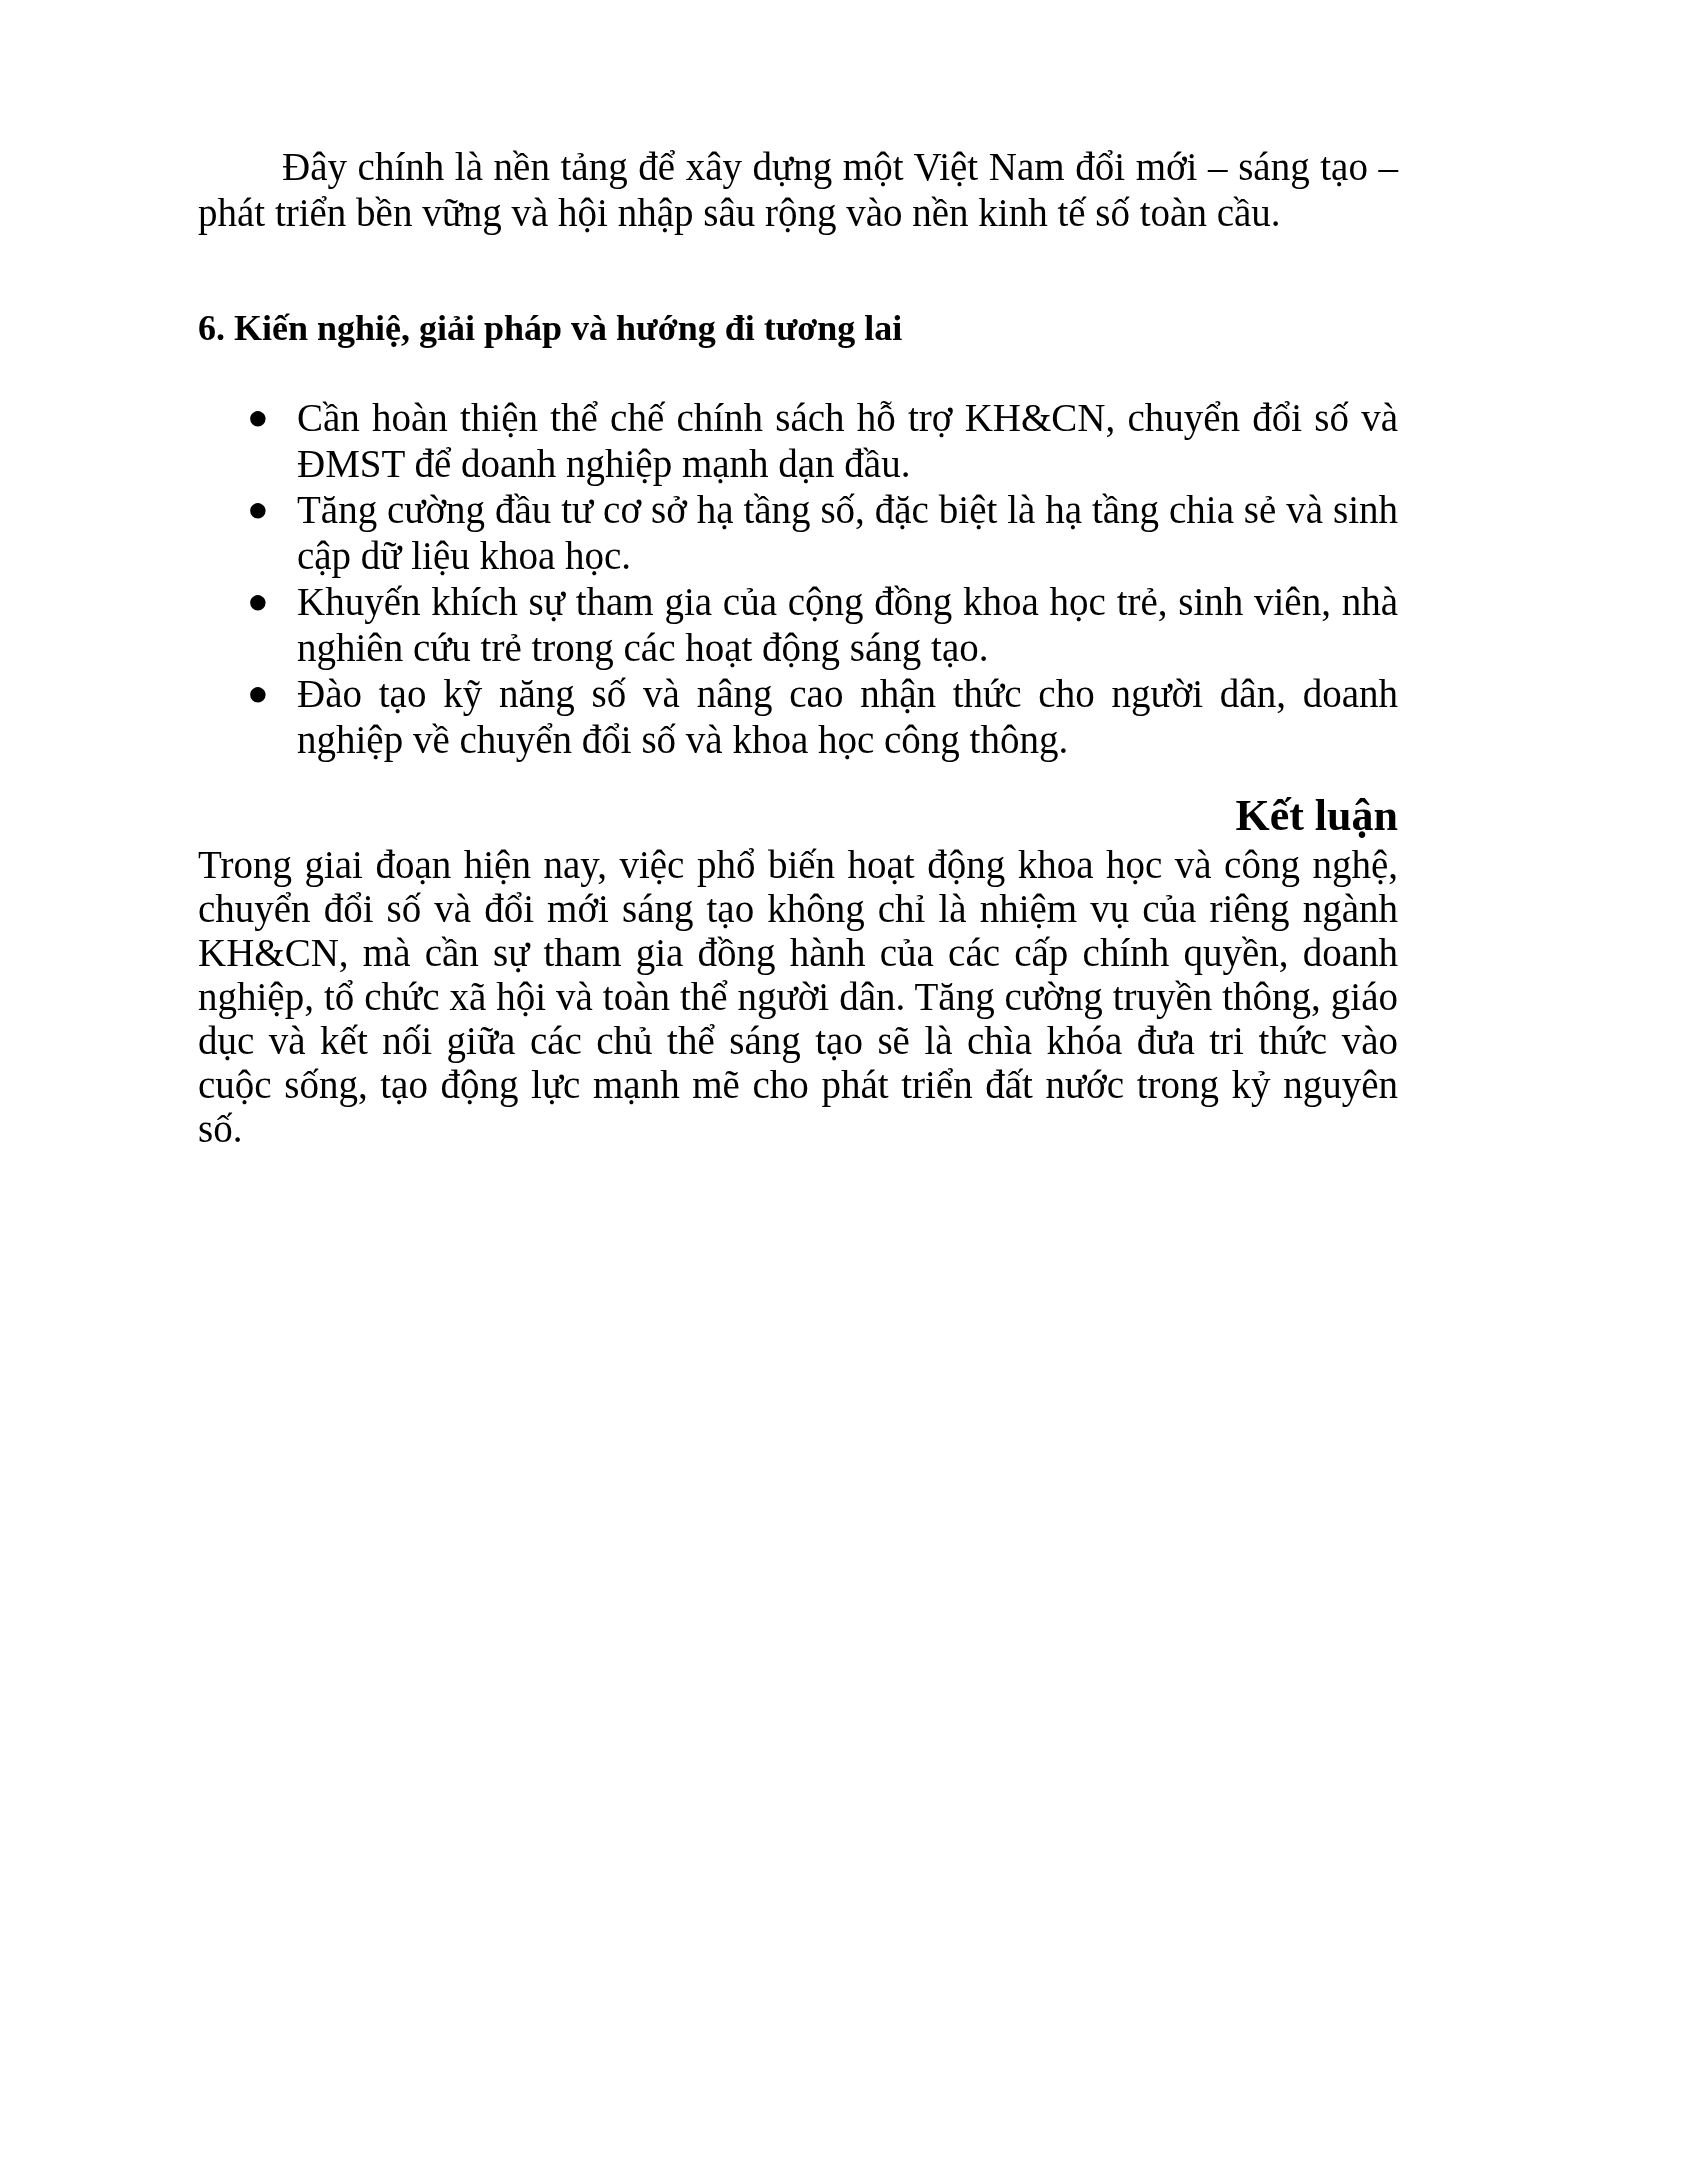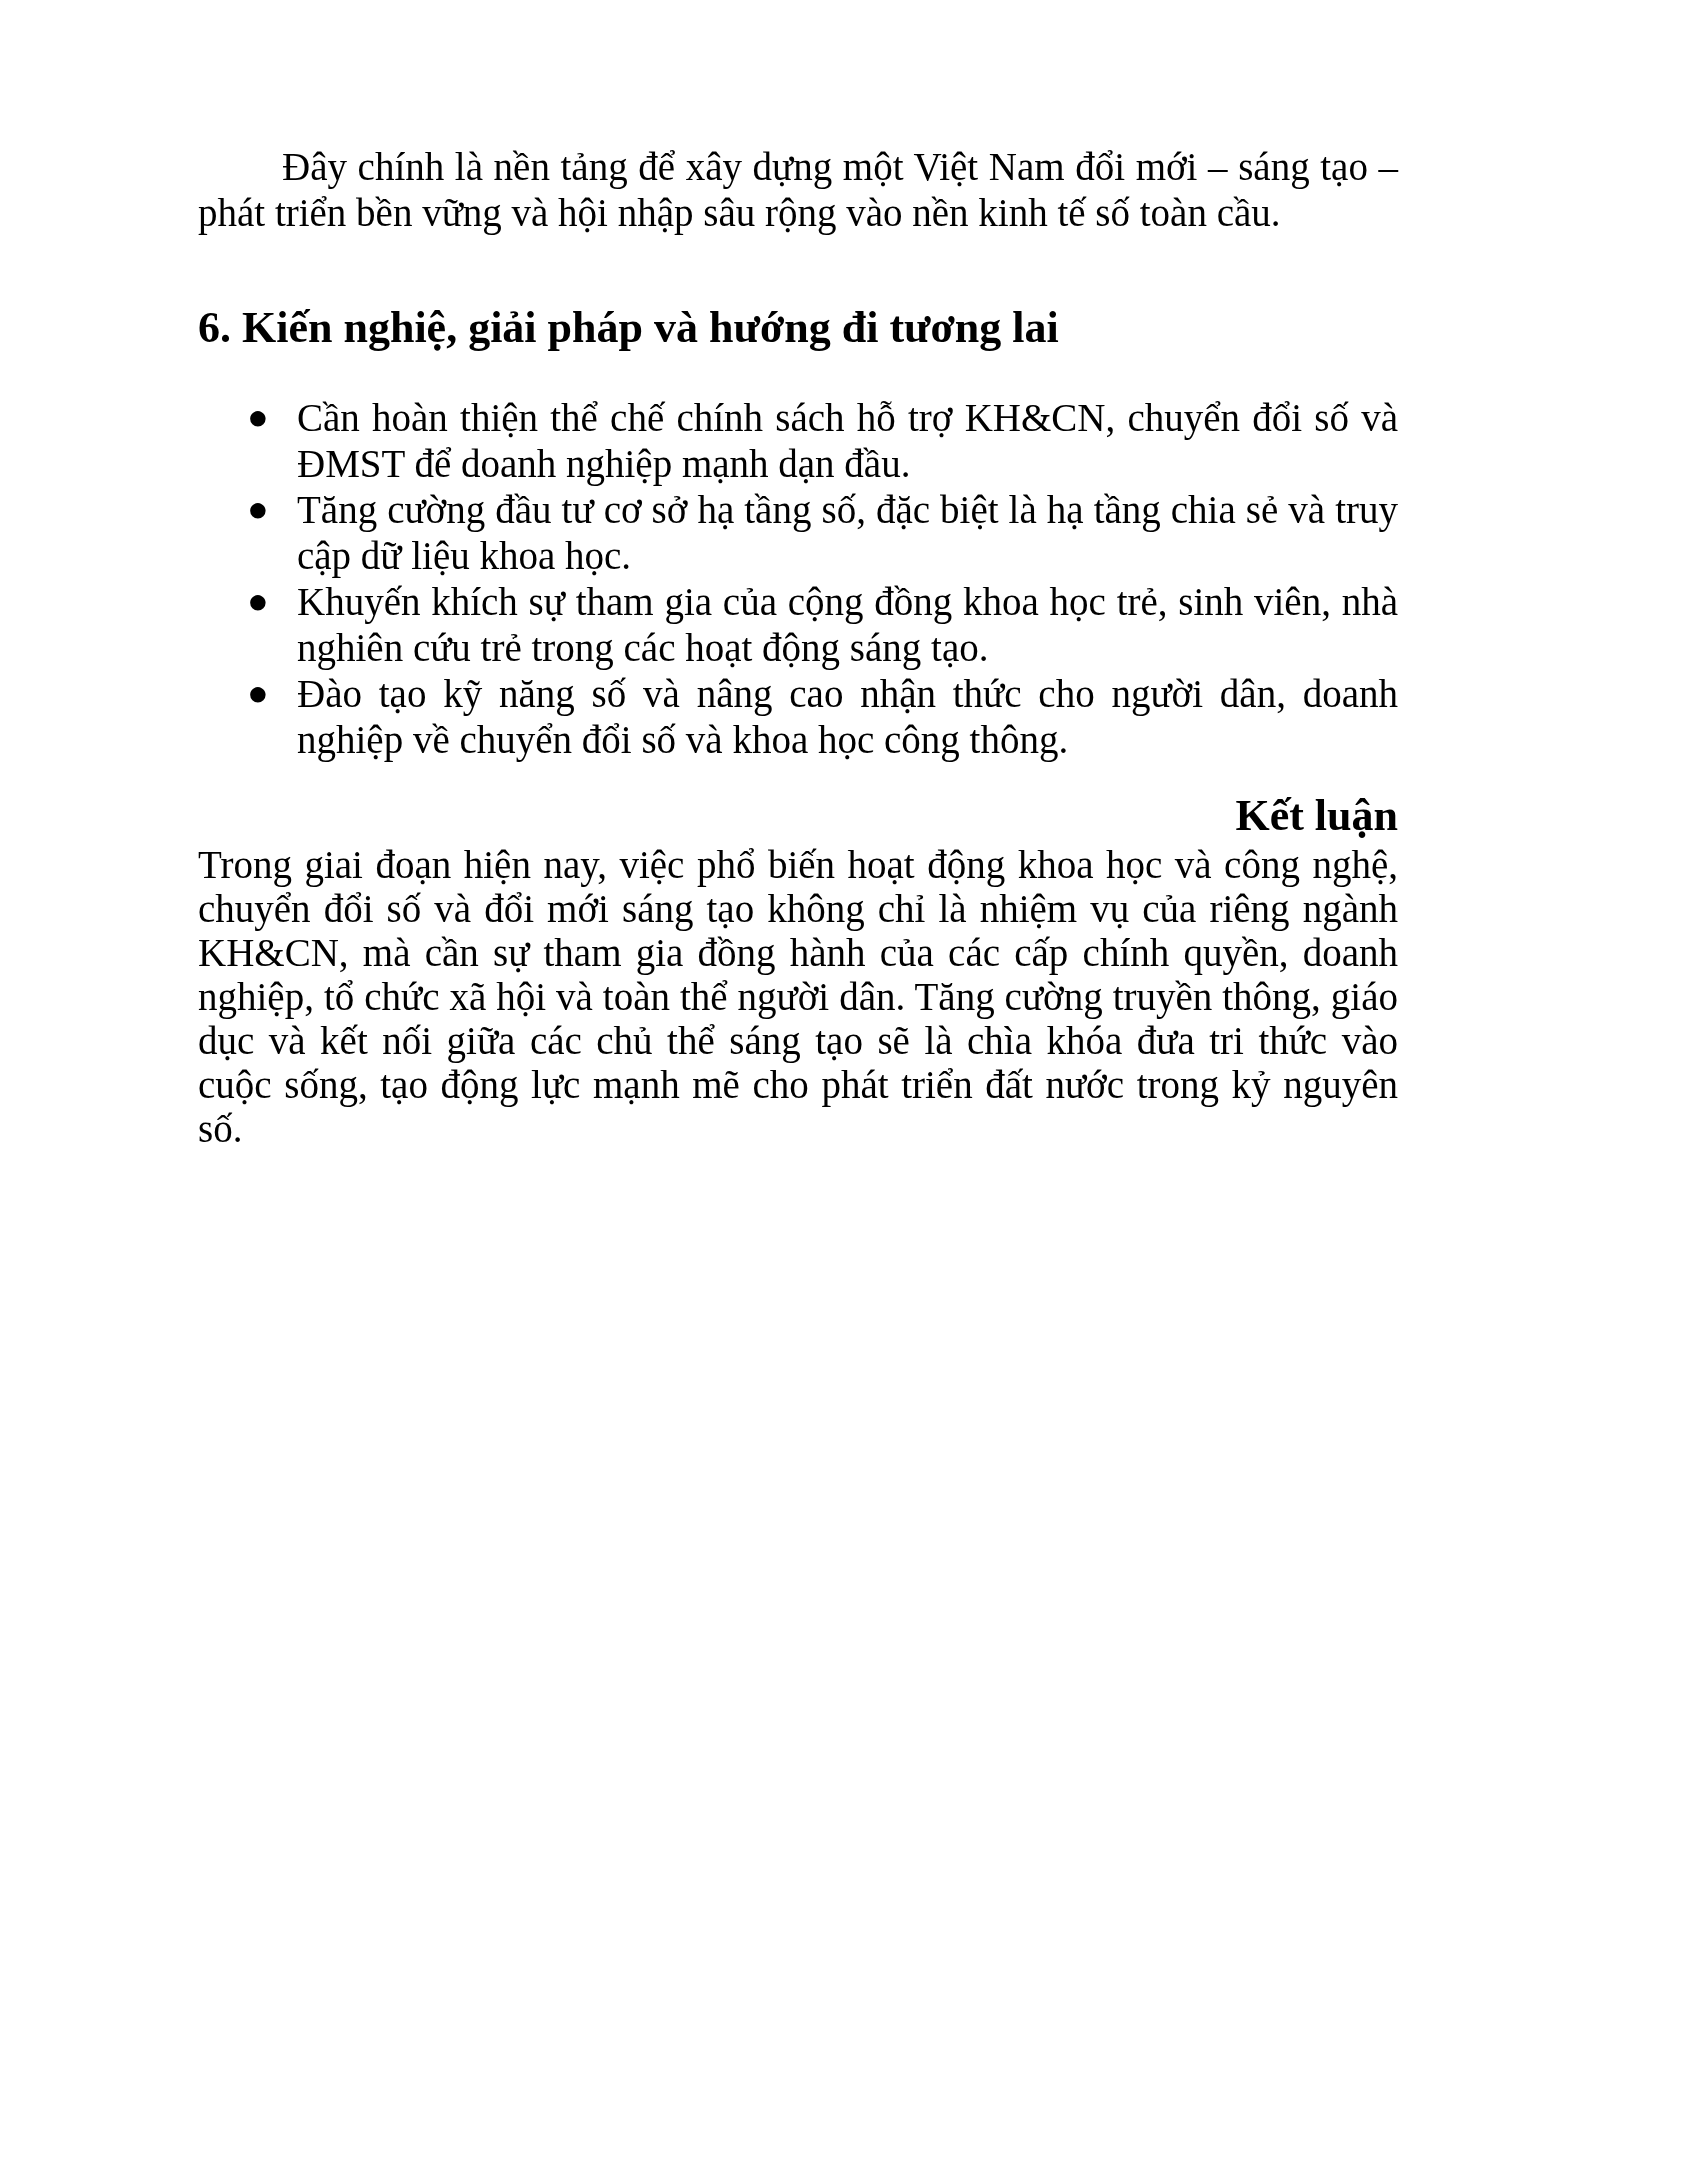--- a/index.html
+++ b/index.html
@@ -25,21 +25,21 @@
   .body-text {
     font-size: 39px;
     line-height: 46px;
     text-align: justify;
     margin: 0;
   }
   .intro {
     text-indent: 84px;
   }
   .section-heading {
-    font-size: 44px;
+    font-size: 36px;
     font-weight: bold;
     line-height: 54px;
     margin: 65px 0 0 0;
     text-align: left;
   }
   .rec-list {
     list-style: none;
     margin: 40px 0 0 0;
     padding: 0 0 0 99px;
   }
@@ -77,21 +77,21 @@
 
   <h2 class="section-heading">6. Kiến nghiệ, giải pháp và hướng đi tương lai</h2>
 
   <ul class="rec-list">
     <li>
       <span class="bullet">●</span>
       <span>Cần hoàn thiện thể chế chính sách hỗ trợ KH&amp;CN, chuyển đổi số và ĐMST để doanh nghiệp mạnh dạn đầu.</span>
     </li>
     <li>
       <span class="bullet">●</span>
-      <span>Tăng cường đầu tư cơ sở hạ tầng số, đặc biệt là hạ tầng chia sẻ và truy cập dữ liệu khoa học.</span>
+      <span>Tăng cường đầu tư cơ sở hạ tầng số, đặc biệt là hạ tầng chia sẻ và sinh cập dữ liệu khoa học.</span>
     </li>
     <li>
       <span class="bullet">●</span>
       <span>Khuyến khích sự tham gia của cộng đồng khoa học trẻ, sinh viên, nhà nghiên cứu trẻ trong các hoạt động sáng tạo.</span>
     </li>
     <li>
       <span class="bullet">●</span>
       <span>Đào tạo kỹ năng số và nâng cao nhận thức cho người dân, doanh nghiệp về chuyển đổi số và khoa học công thông.</span>
     </li>
   </ul>

